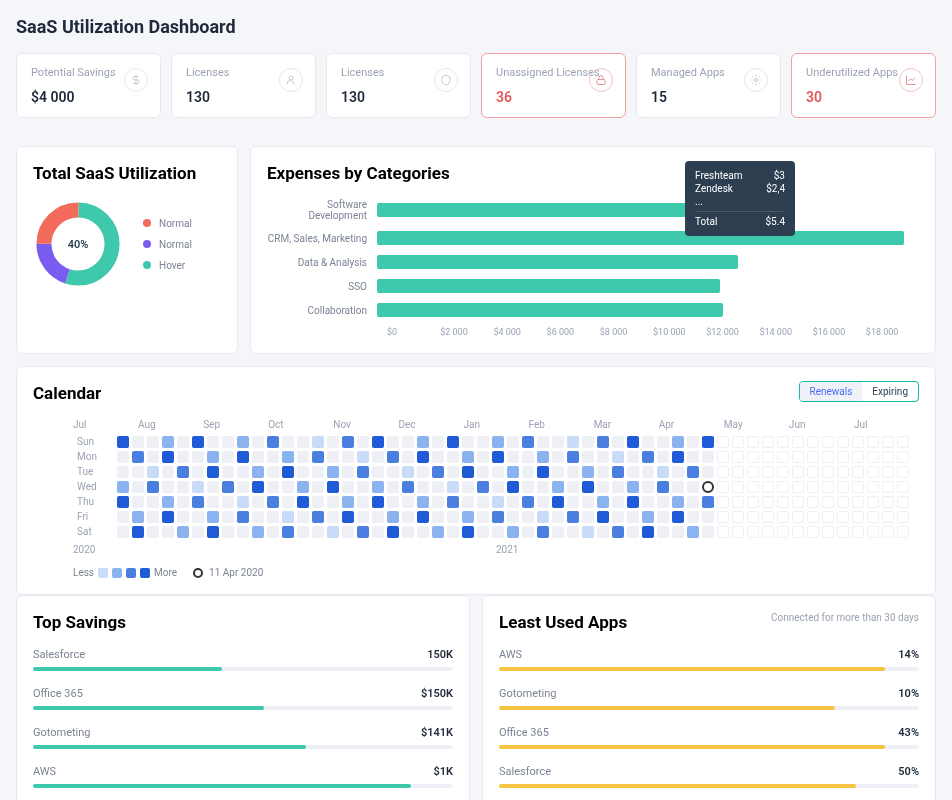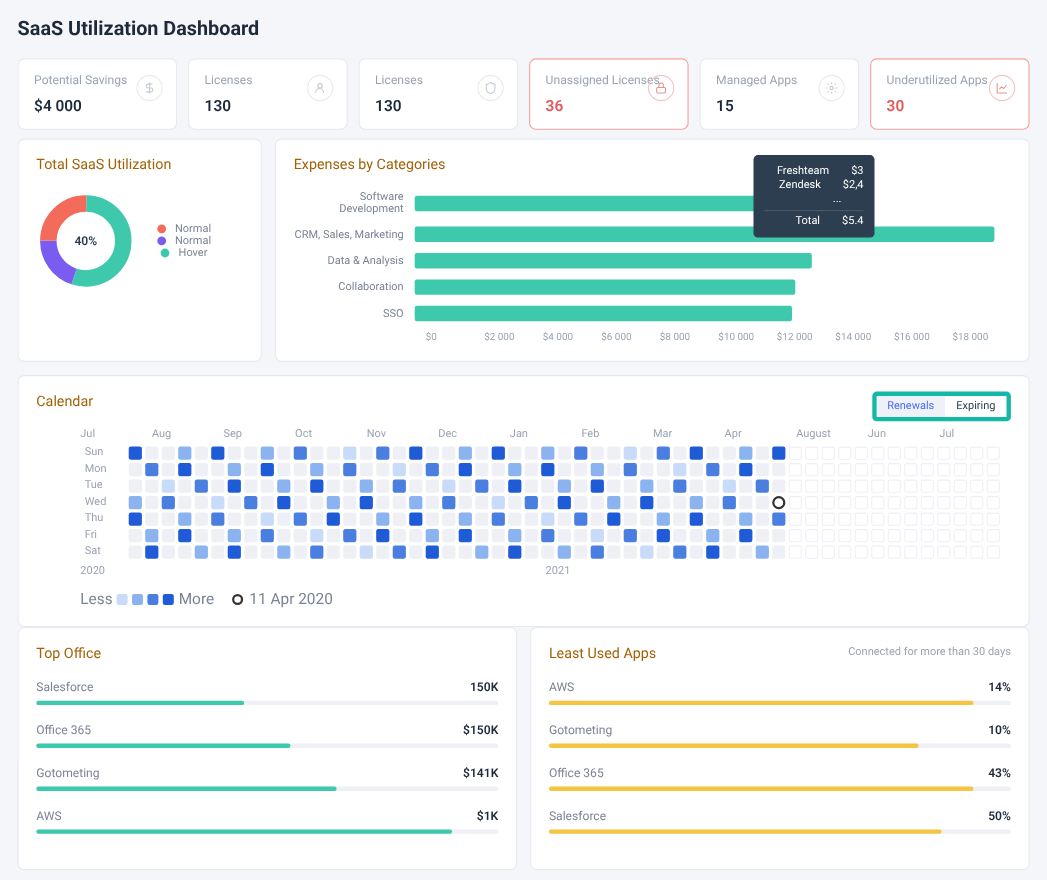--- a/index.html
+++ b/index.html
@@ -1,65 +1,65 @@
 <!DOCTYPE html>
 <html><head>
 <meta charset="utf-8">
 <style>
 * { box-sizing: border-box; margin: 0; padding: 0; }
 body { font-family: -apple-system, BlinkMacSystemFont, "Segoe UI", Roboto, sans-serif; background: #f5f6fa; color: #2c3e50; padding: 16px; font-size: 12px; }
 .page-title { font-size: 18px; font-weight: 700; color: #1e2a3a; margin-bottom: 16px; }
-.kpi-row { display: flex; gap: 10px; margin-bottom: 8px; }
+.kpi-row { display: flex; gap: 10px; margin-bottom: 28px; }
 .kpi-card { flex: 1; background: #fff; border: 1px solid #e6e9ef; border-radius: 6px; padding: 12px 14px; position: relative; }
 .kpi-card.warn { border-color: #f3a0a0; }
 .kpi-label { font-size: 11px; color: #9aa3b2; margin-bottom: 10px; }
 .kpi-value { font-size: 14px; font-weight: 600; color: #1e2a3a; }
 .kpi-card.warn .kpi-value { color: #e05858; }
 .kpi-icon { position: absolute; right: 12px; top: 14px; width: 24px; height: 24px; border: 1px solid #e6e9ef; border-radius: 50%; display: flex; align-items: center; justify-content: center; color: #c4cad6; }
 .kpi-card.warn .kpi-icon { border-color: #f3c4c4; color: #e49494; }
 .row { display: flex; gap: 12px; margin-bottom: 12px; }
 .card { background: #fff; border: 1px solid #e6e9ef; border-radius: 6px; padding: 16px; }
-.card-title { font-size: 13px; font-weight: 400; color: #a16207; margin-bottom: 16px; }
+.card-title { font-size: 17px; font-weight: 700; color: #000000; margin-bottom: 16px; }
 .donut-card { width: 222px; }
 .donut-wrap { display: flex; align-items: center; gap: 20px; }
 .donut { position: relative; width: 90px; height: 90px; }
 .donut-center { position: absolute; top: 50%; left: 50%; transform: translate(-50%,-50%); font-size: 11px; font-weight: 600; }
-.legend { display: flex; flex-direction: column; font-size: 10px; color: #7b8494; align-items: center; }
+.legend { display: flex; flex-direction: column; gap: 10px; font-size: 10px; color: #7b8494; }
 .legend-row { display: flex; align-items: center; gap: 8px; }
 .dot { width: 8px; height: 8px; border-radius: 50%; }
 .expenses-card { flex: 1; position: relative; }
 .bar-row { display: flex; align-items: center; margin-bottom: 10px; }
 .bar-label { width: 110px; font-size: 10px; color: #7b8494; text-align: right; padding-right: 10px; }
 .bar-track { flex: 1; height: 14px; position: relative; }
 .bar-fill { height: 100%; background: #3ec8ac; border-radius: 2px; }
 .axis { display: flex; margin-left: 120px; color: #9aa3b2; font-size: 9px; }
 .axis span { flex: 1; }
 .tooltip { position: absolute; top: 14px; right: 140px; background: #2c3e50; color: #fff; border-radius: 4px; padding: 8px 10px; font-size: 10px; min-width: 110px; }
-.tooltip-row { display: flex; justify-content: flex-end; gap: 20px; padding: 1px 0; }
+.tooltip-row { display: flex; justify-content: space-between; gap: 20px; padding: 1px 0; }
 .tooltip-sep { border-top: 1px solid #4a5a6a; margin: 3px 0; }
 .calendar-card { position: relative; }
-.cal-toggle { position: absolute; top: 14px; right: 16px; display: flex; border: 4px solid #14b8a6; border-radius: 4px; overflow: hidden; }
+.cal-toggle { position: absolute; top: 14px; right: 16px; display: flex; border: 1px solid #14b8a6; border-radius: 4px; overflow: hidden; }
 .cal-toggle div { padding: 4px 10px; font-size: 10px; cursor: pointer; }
 .cal-toggle .active { background: #eef1f8; color: #4a6cf7; }
 .cal-months { display: flex; margin-left: 40px; font-size: 10px; color: #9aa3b2; margin-bottom: 6px; }
 .cal-months span { flex: 1; }
 .cal-body { display: flex; }
 .cal-days { display: flex; flex-direction: column; gap: 3px; font-size: 10px; color: #9aa3b2; width: 40px; margin-left: 44px; }
 .cal-days span { height: 12px; line-height: 12px; }
 .cal-grid { flex: 1; display: flex; flex-direction: column; gap: 3px; }
 .cal-week { display: flex; gap: 3px; }
 .cell { width: 12px; height: 12px; border-radius: 2px; background: #eef0f5; flex-shrink: 0; }
 .cell.c1 { background: #c8dbf9; }
 .cell.c2 { background: #8ab3f0; }
 .cell.c3 { background: #4a7fe0; }
 .cell.c4 { background: #1f5bd6; }
 .cell.future { background: #fff; border: 1px solid #eef0f5; }
 .cell.today { background: #fff; border: 2px solid #333; border-radius: 50%; }
 .cal-years { display: flex; margin-left: 40px; font-size: 10px; color: #9aa3b2; margin-top: 6px; }
-.cal-legend { display: flex; align-items: center; gap: 16px; margin-left: 40px; margin-top: 12px; font-size: 14px; color: #7b8494; }
+.cal-legend { display: flex; align-items: center; gap: 16px; margin-left: 40px; margin-top: 12px; font-size: 10px; color: #7b8494; }
 .cal-scale { display: flex; align-items: center; gap: 4px; }
 .cal-scale .cell { width: 10px; height: 10px; }
 .cal-today { display: flex; align-items: center; gap: 6px; }
 .cal-today .marker { width: 10px; height: 10px; border: 2px solid #333; border-radius: 50%; }
 .half-row { display: flex; gap: 12px; }
 .half-card { flex: 1; position: relative; }
 .sub-note { position: absolute; top: 16px; right: 16px; font-size: 10px; color: #9aa3b2; }
 .progress-row { margin-bottom: 16px; }
 .progress-head { display: flex; justify-content: space-between; font-size: 11px; color: #7b8494; margin-bottom: 6px; }
 .progress-head .val { font-weight: 600; color: #1e2a3a; }
@@ -178,29 +178,29 @@
             <div class="bar-fill" style="width:97.22222222222221%"></div>
           </div>
         </div>
         <div class="bar-row">
           <div class="bar-label">Data &amp; Analysis</div>
   <div class="bar-track">
             <div class="bar-fill" style="width:66.66666666666666%"></div>
           </div>
         </div>
         <div class="bar-row">
+          <div class="bar-label">SSO</div>
+  <div class="bar-track">
+            <div class="bar-fill" style="width:63.33333333333333%"></div>
+          </div>
+        </div>
+        <div class="bar-row">
           <div class="bar-label">Collaboration</div>
   <div class="bar-track">
             <div class="bar-fill" style="width:63.888888888888886%"></div>
-          </div>
-        </div>
-        <div class="bar-row">
-          <div class="bar-label">SSO</div>
-  <div class="bar-track">
-            <div class="bar-fill" style="width:63.33333333333333%"></div>
           </div>
         </div>
       </div>
     <div class="axis" id="exp-axis">
         <span>$0</span>
         <span>$2 000</span>
         <span>$4 000</span>
         <span>$6 000</span>
         <span>$8 000</span>
         <span>$10 000</span>
@@ -243,21 +243,21 @@
       <span>Jul</span>
       <span>Aug</span>
       <span>Sep</span>
       <span>Oct</span>
       <span>Nov</span>
       <span>Dec</span>
       <span>Jan</span>
       <span>Feb</span>
       <span>Mar</span>
       <span>Apr</span>
-      <span>August</span>
+      <span>May</span>
       <span>Jun</span>
       <span>Jul</span>
     </div>
   <div class="cal-body">
     <div class="cal-days" id="cal-days">
         <span>Sun</span>
         <span>Mon</span>
         <span>Tue</span>
         <span>Wed</span>
         <span>Thu</span>
@@ -667,21 +667,21 @@
     </div>
     <div class="cal-today">
       <div class="marker"></div>
       <span>11 Apr 2020</span>
     </div>
   </div>
 </div>
 
 <div class="half-row">
   <div class="card half-card teal">
-    <div class="card-title">Top Office</div>
+    <div class="card-title">Top Savings</div>
     <div id="ts-rows">
         <div class="progress-row">
           <div class="progress-head">
             <span>Salesforce</span>
             <span class="val">150K</span>
           </div>
     <div class="progress-track">
             <div class="progress-fill" style="width:45%"></div>
           </div>
         </div>

